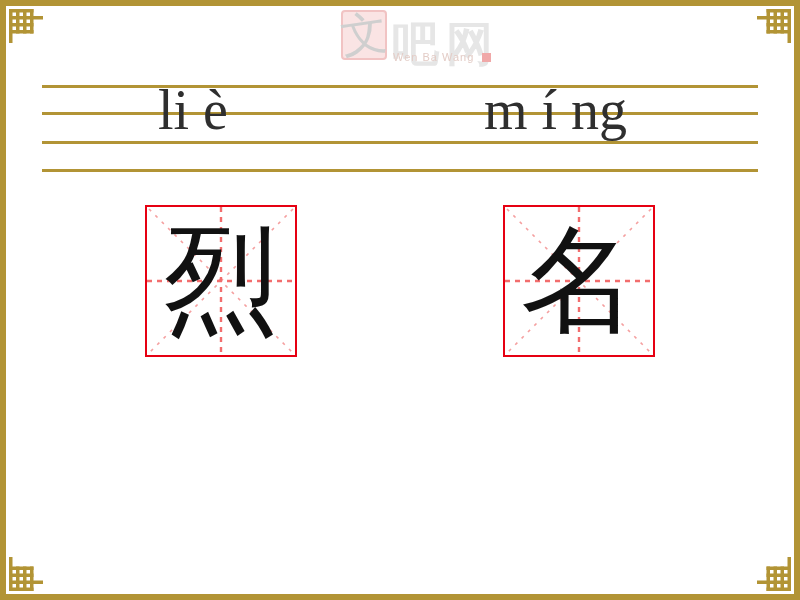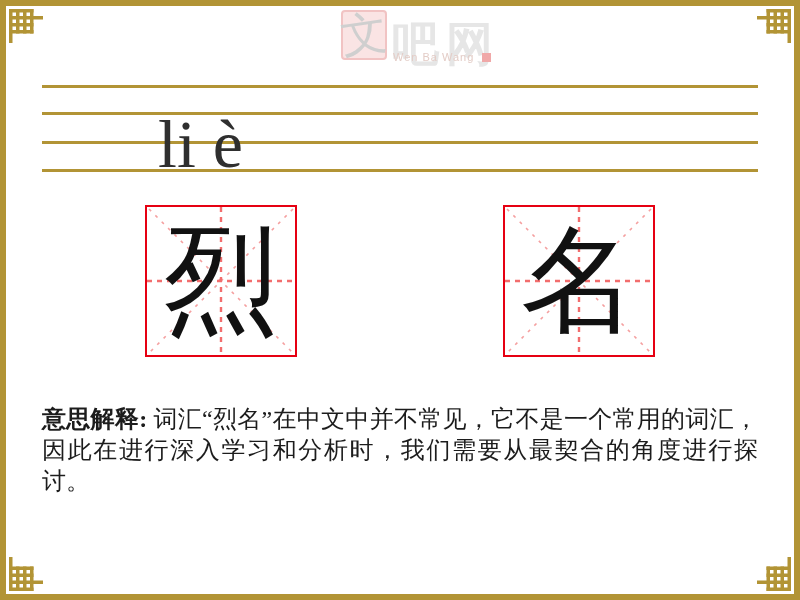--- a/index.html
+++ b/index.html
@@ -38,21 +38,21 @@
   .mini-square{display:inline-block;width:9px;height:9px;background:#F0A8A8;}
   
   .pline{position:absolute;left:42px;width:716px;height:3px;background:#B29435;}
   .pline.l1{top:85px;}
   .pline.l2{top:112px;}
   .pline.l3{top:141px;}
   .pline.l4{top:169px;}
   .pinyin{
     position:absolute;top:82px;
     font-family:"Liberation Serif","DejaVu Serif",serif;
-    font-size:68px;color:#2F2F2F;line-height:1;white-space:pre;margin-top:28px;
+    font-size:56px;color:#2F2F2F;line-height:1;white-space:pre;
   }
   .pinyin.w1{left:158px;}
   .pinyin.w2{left:484px;}
   
   .hanzi-box{
     position:absolute;top:205px;width:148px;height:148px;
     border:2px solid #E60012;background:#fff;
   }
   .hanzi-box.b1{left:145px;}
   .hanzi-box.b2{left:503px;}
@@ -129,35 +129,35 @@
       <span>Wen Ba Wang</span>
       <span class="mini-square"></span>
     </div>
   </div>
 
   <div class="pline l1"></div>
   <div class="pline l2"></div>
   <div class="pline l3"></div>
   <div class="pline l4"></div>
   <div class="pinyin w1">li è</div>
+  <div class="pinyin w2">m í ng</div>
 
   <div class="hanzi-box b1">
     <svg viewBox="0 0 148 148" preserveAspectRatio="none" aria-hidden="true">
       <line class="diag" x1="2" y1="2" x2="146" y2="146"></line>
       <line class="diag" x1="146" y1="2" x2="2" y2="146"></line>
       <line class="cross" x1="74" y1="0" x2="74" y2="148"></line>
       <line class="cross" x1="0" y1="74" x2="148" y2="74"></line>
     </svg>
     <span class="hanzi">烈</span>
   </div>
   <div class="hanzi-box b2">
     <svg viewBox="0 0 148 148" preserveAspectRatio="none" aria-hidden="true">
       <line class="diag" x1="2" y1="2" x2="146" y2="146"></line>
       <line class="diag" x1="146" y1="2" x2="2" y2="146"></line>
       <line class="cross" x1="74" y1="0" x2="74" y2="148"></line>
       <line class="cross" x1="0" y1="74" x2="148" y2="74"></line>
     </svg>
     <span class="hanzi">名</span>
   </div>
 
-  <p class="explanation"><span class="exp-label">意思解释:</span><span> 词汇“烈名”在中文中并不常见，它不是一个常用的词汇，因此在进行深入学习和分析时，我们需要从最契合的角度进行探讨。</span></p>
 
 </div>
 
 </body></html>

